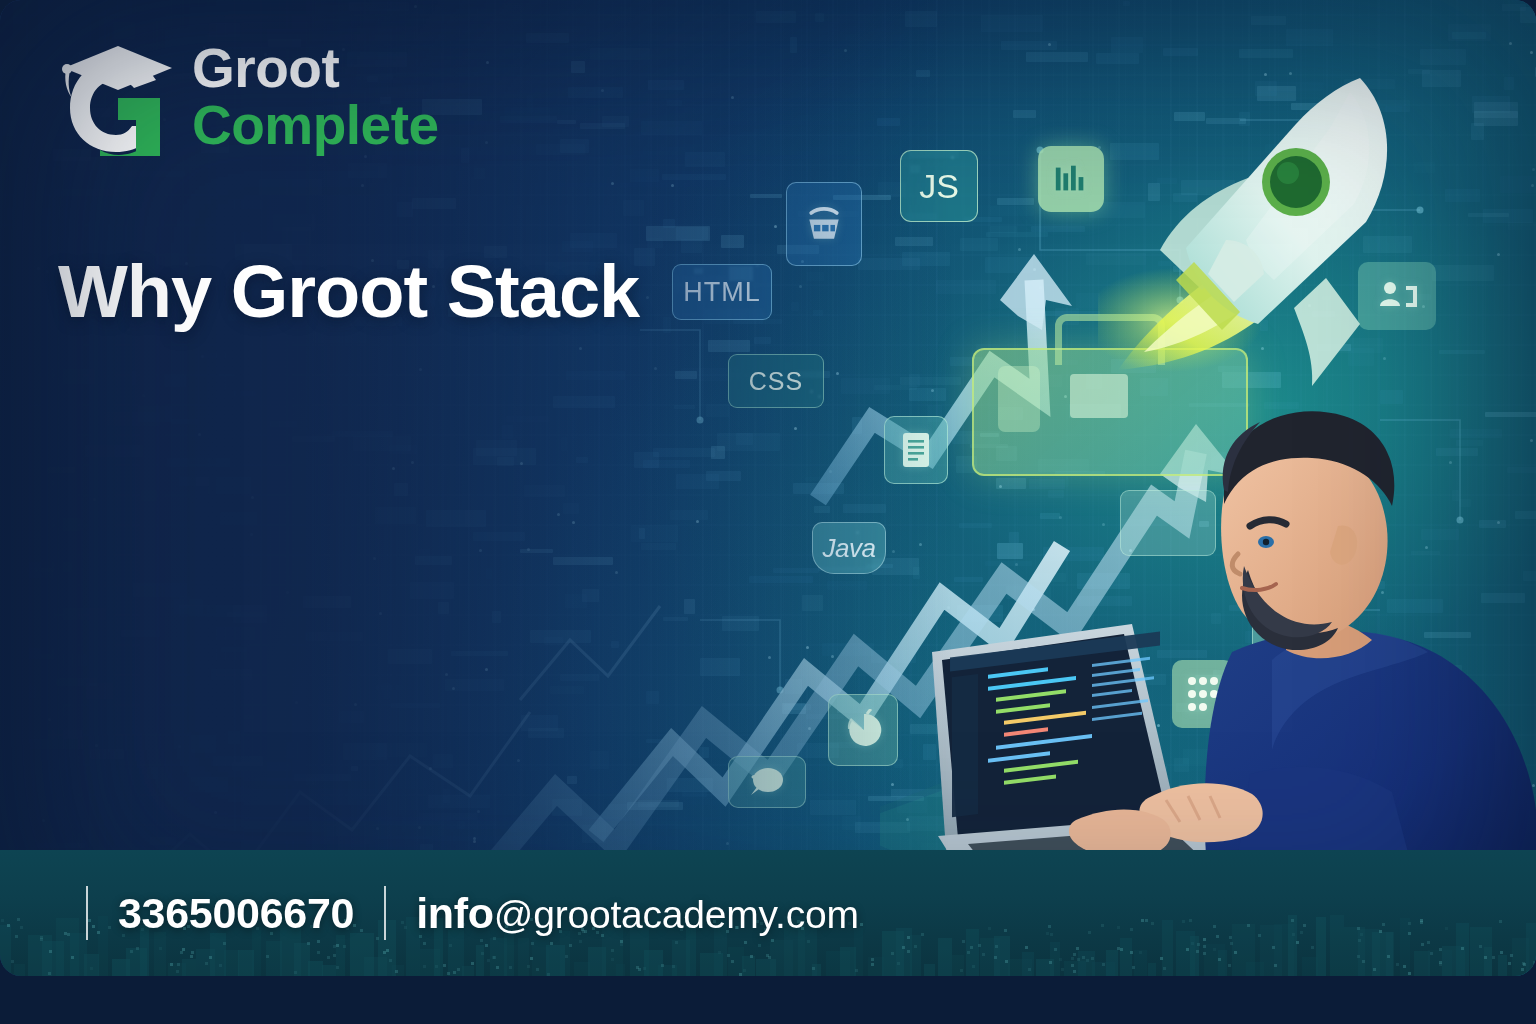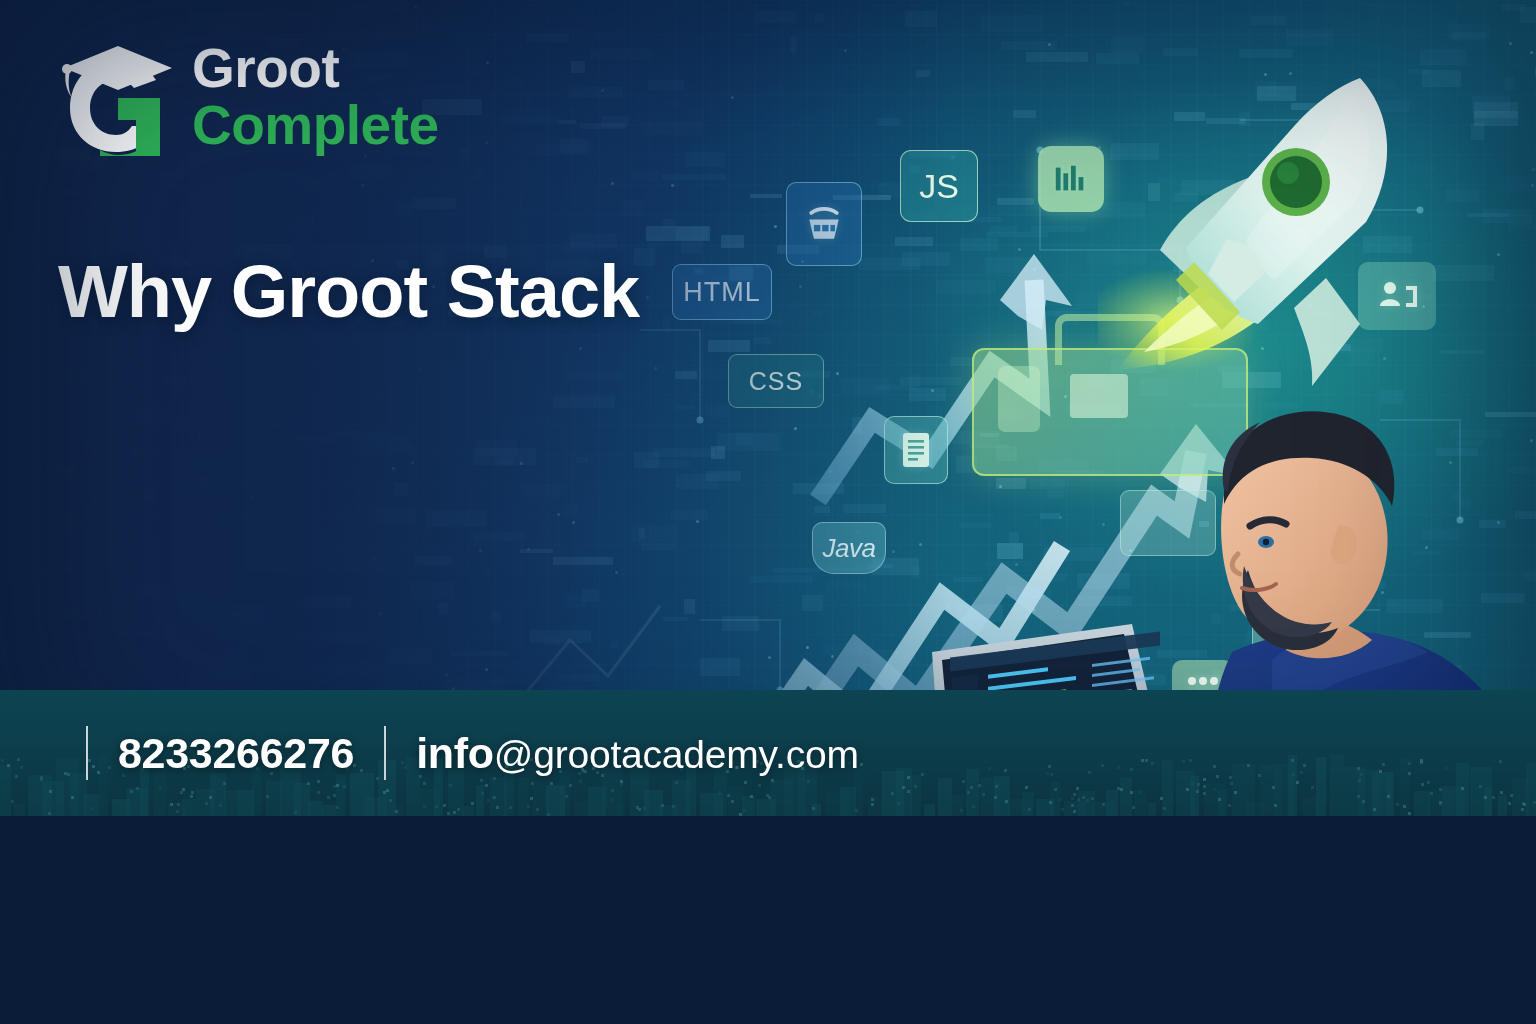--- a/index.html
+++ b/index.html
@@ -1,20 +1,21 @@
 <!DOCTYPE html>
 <html><head>
 <meta charset="utf-8">
 <style>
   html,body{margin:0;padding:0;background:#0b1c38;}
   *{box-sizing:border-box;}
   .stage{
-    position:relative;width:1536px;height:816px;overflow:hidden;
+    position:relative;width:1536px;height:976px;overflow:hidden;
     font-family:"Liberation Sans", sans-serif;
     background:#122a52;
+    border-radius:21px;
   }
 
   
   .bg-base{position:absolute;inset:0;
     background:
       radial-gradient(ellipse 900px 700px at 82% 42%, rgba(29,140,140,0.95) 0%, rgba(20,100,120,0.55) 38%, rgba(16,60,96,0.0) 72%),
       radial-gradient(ellipse 700px 600px at 62% 70%, rgba(22,110,130,0.55) 0%, rgba(17,62,100,0.0) 68%),
       linear-gradient(115deg,#132b52 0%,#12305c 24%,#10416e 46%,#11557a 64%,#13657f 80%,#115f74 100%);
   }
   
@@ -1499,21 +1500,21 @@
         <div class="sklight" style="left:223px;top:92px;opacity:0.58"></div>
         <div class="sklight" style="left:71px;top:106px;opacity:0.92"></div>
         <div class="sklight" style="left:386px;top:99px;opacity:0.98"></div>
         <div class="sklight" style="left:601px;top:84px;opacity:0.80"></div>
         <div class="sklight" style="left:317px;top:101px;opacity:0.50"></div>
         <div class="sklight" style="left:1004px;top:79px;opacity:0.73"></div>
       </div>
     <div class="footer-inner">
       <div class="f-div"></div>
       <div class="f-item">
-        <span class="f-strong">8233266276</span>
+        <span class="f-strong">3365006670</span>
       </div>
       <div class="f-div"></div>
       <div class="f-item">
         <span class="f-strong">info</span>
         <span class="f-light">@grootacademy.com</span>
       </div>
     </div>
   </div>
 
 </div>

